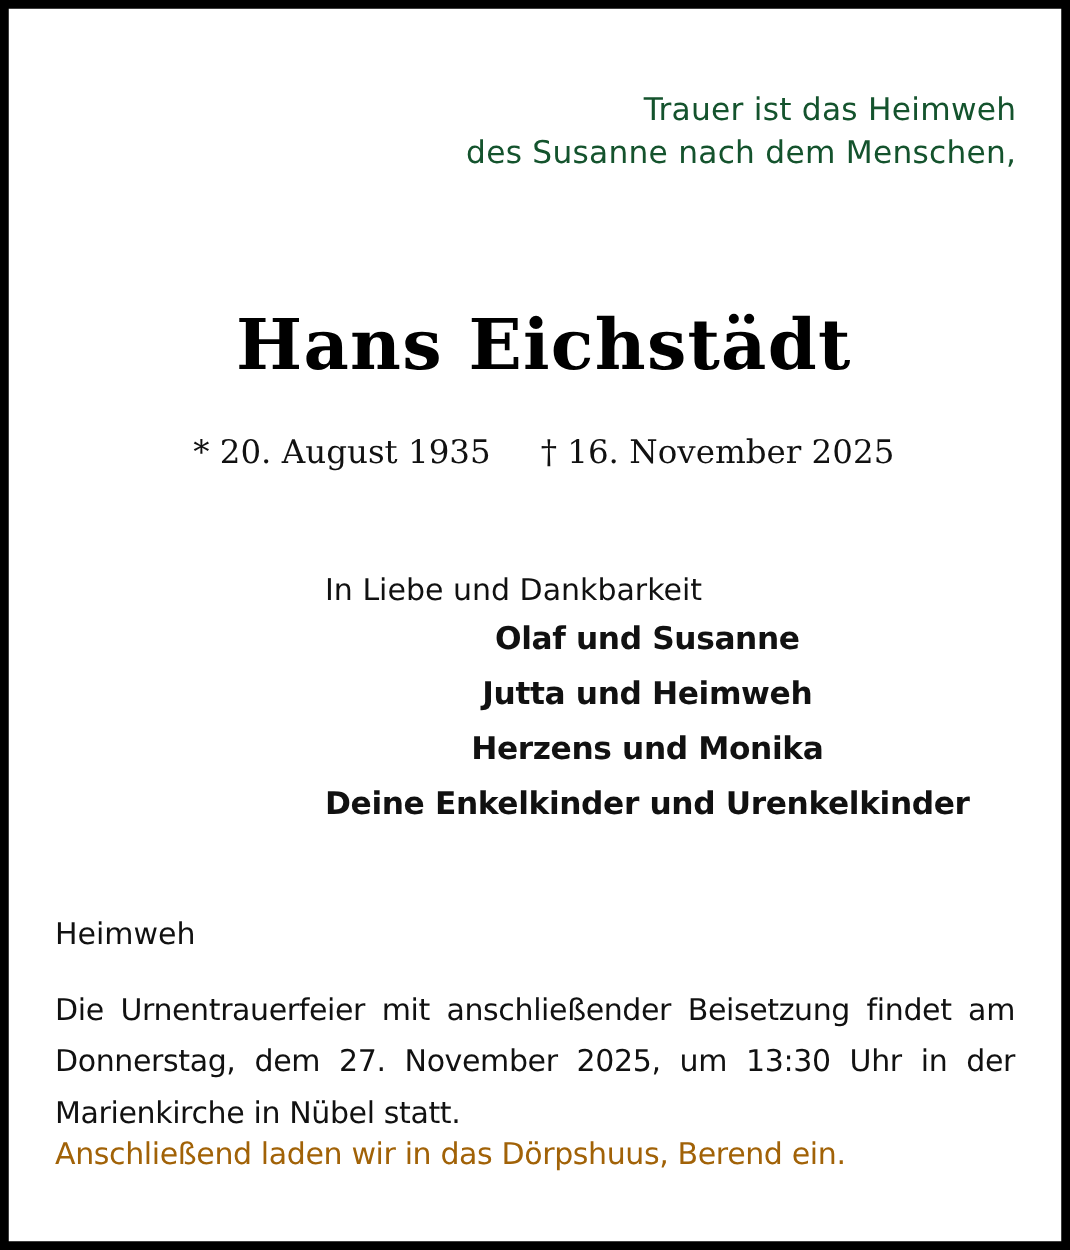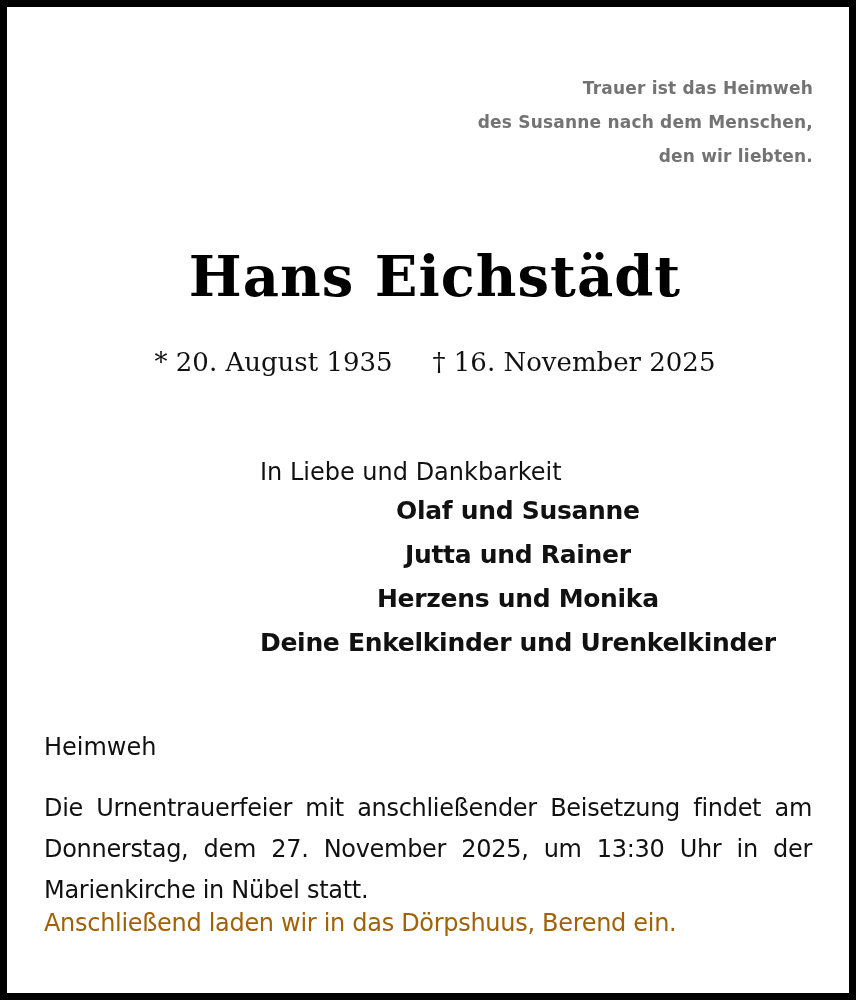--- a/index.html
+++ b/index.html
@@ -3,22 +3,22 @@
 <meta charset="utf-8">
 <style>
   html, body { margin: 0; padding: 0; background: #ffffff; }
   body { width: 856px; height: 1000px; position: relative; overflow: hidden; }
   .frame {
     position: absolute; left: 0; top: 0; width: 856px; height: 1000px;
     box-sizing: border-box; border: 7px solid #000000; background: #ffffff;
   }
   .quote {
     position: absolute; right: 36px; top: 64px; text-align: right;
-    font-family: "DejaVu Sans", sans-serif; font-size: 17px; line-height: 34px;
-    color: #737373; letter-spacing: 0.2px; font-weight: bold;
+    font-family: "DejaVu Sans", sans-serif; font-size: 25px; line-height: 34px;
+    color: #14532d; letter-spacing: 0.2px;
   }
   .quote div { white-space: nowrap; }
   .name {
     position: absolute; left: 0; width: 856px; top: 236px; text-align: center;
     font-family: "DejaVu Serif", serif; font-weight: bold; font-size: 56px;
     color: #000; letter-spacing: 1px;
   }
   .dates {
     position: absolute; left: 0; width: 856px; top: 340px; text-align: center;
     font-family: "DejaVu Serif", serif; font-size: 26px; color: #111;
@@ -46,33 +46,32 @@
     white-space: nowrap; letter-spacing: -0.3px;
   }
 </style>
 </head>
 <body>
 
 <div class="frame">
   <div class="quote">
     <div>Trauer ist das Heimweh</div>
     <div>des Susanne nach dem Menschen,</div>
-    <div>den wir liebten.</div>
   </div>
 
   <div class="name">Hans Eichstädt</div>
 
   <div class="dates">
     <span>* 20. August 1935</span><span class="sep"></span><span>† 16. November 2025</span>
   </div>
 
   <div class="family">
     <div class="intro">In Liebe und Dankbarkeit</div>
     <div class="mourner">Olaf und Susanne</div>
-    <div class="mourner">Jutta und Rainer</div>
+    <div class="mourner">Jutta und Heimweh</div>
     <div class="mourner">Herzens und Monika</div>
     <div class="mourner">Deine Enkelkinder und Urenkelkinder</div>
   </div>
 
   <div class="place">Heimweh</div>
 
   <div class="service">Die Urnentrauerfeier mit anschließender Beisetzung findet am Donnerstag, dem 27. November 2025, um 13:30 Uhr in der Marienkirche in Nübel statt.</div>
 
   <div class="reception">Anschließend laden wir in das Dörpshuus, Berend ein.</div>
 </div>

